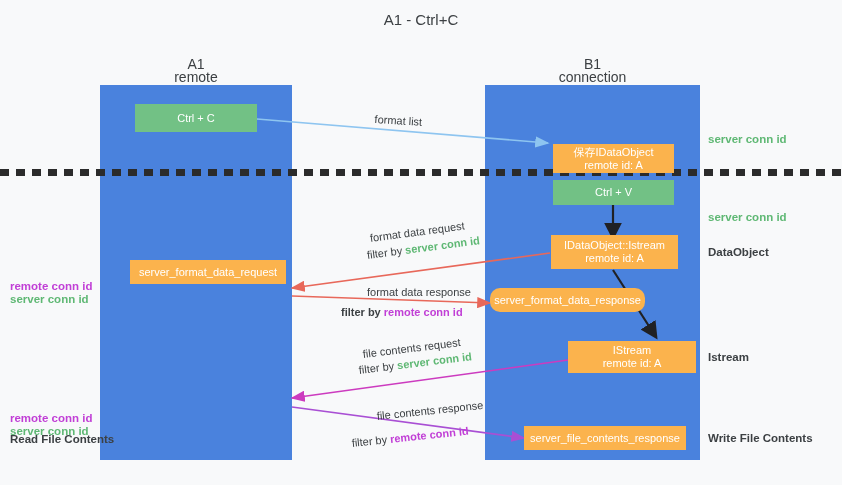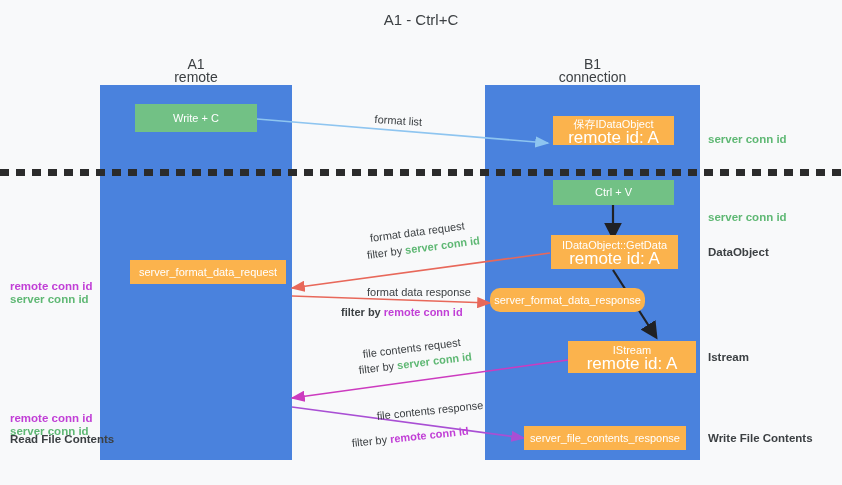--- a/index.html
+++ b/index.html
@@ -30,21 +30,21 @@
   .lane{position:absolute;background:#4a82dd;}
 
   
   .node{
     position:absolute;box-sizing:border-box;
     display:flex;flex-direction:column;align-items:center;justify-content:center;
     color:#ffffff;font-size:11px;line-height:13px;text-align:center;
   }
   .node.green{background:#72c185;}
   .node.orange{background:#fbb34d;}
-  .node .l2{font-size:17px;}
+  .node .l2{font-size:11px;}
 
   
   .lbl{position:absolute;font-size:11.5px;line-height:14px;color:#3c4043;white-space:nowrap;}
   .lbl.green{color:#5fb874;font-weight:bold;}
   .lbl.purple{color:#c13fd6;font-weight:bold;}
   .lbl.plain{color:#3c4043;font-weight:bold;}
 
   
   .cap{
     position:absolute;font-size:11px;line-height:14px;color:#3c4043;
@@ -110,34 +110,34 @@
     <line x1="292" y1="296" x2="490" y2="303" stroke="#e8685a" stroke-width="1.6" marker-end="url(#ah-red)"></line>
 
     <line x1="568" y1="360" x2="292" y2="398" stroke="#cc3bbf" stroke-width="1.6" marker-end="url(#ah-magenta)"></line>
 
     <line x1="292" y1="407" x2="524" y2="438" stroke="#a94fd4" stroke-width="1.6" marker-end="url(#ah-purple)"></line>
   </svg>
 
   <div class="dashline"></div>
 
   <div class="node green" style="left:135px;top:104px;width:122px;height:28px;">
-    <div>Write + C</div>
+    <div>Ctrl + C</div>
   </div>
 
-  <div class="node orange" style="left:553px;top:116px;width:121px;height:29px;">
+  <div class="node orange" style="left:553px;top:144px;width:121px;height:29px;">
     <div>保存IDataObject</div>
     <div class="l2">remote id: A</div>
   </div>
 
   <div class="node green" style="left:553px;top:180px;width:121px;height:25px;">
     <div>Ctrl + V</div>
   </div>
 
   <div class="node orange" style="left:551px;top:235px;width:127px;height:34px;">
-    <div>IDataObject::GetData</div>
+    <div>IDataObject::Istream</div>
     <div class="l2">remote id: A</div>
   </div>
 
   <div class="node orange" style="left:568px;top:341px;width:128px;height:32px;">
     <div>IStream</div>
     <div class="l2">remote id: A</div>
   </div>
 
   <div class="node orange" style="left:130px;top:260px;width:156px;height:24px;">
     <div>server_format_data_request</div>

